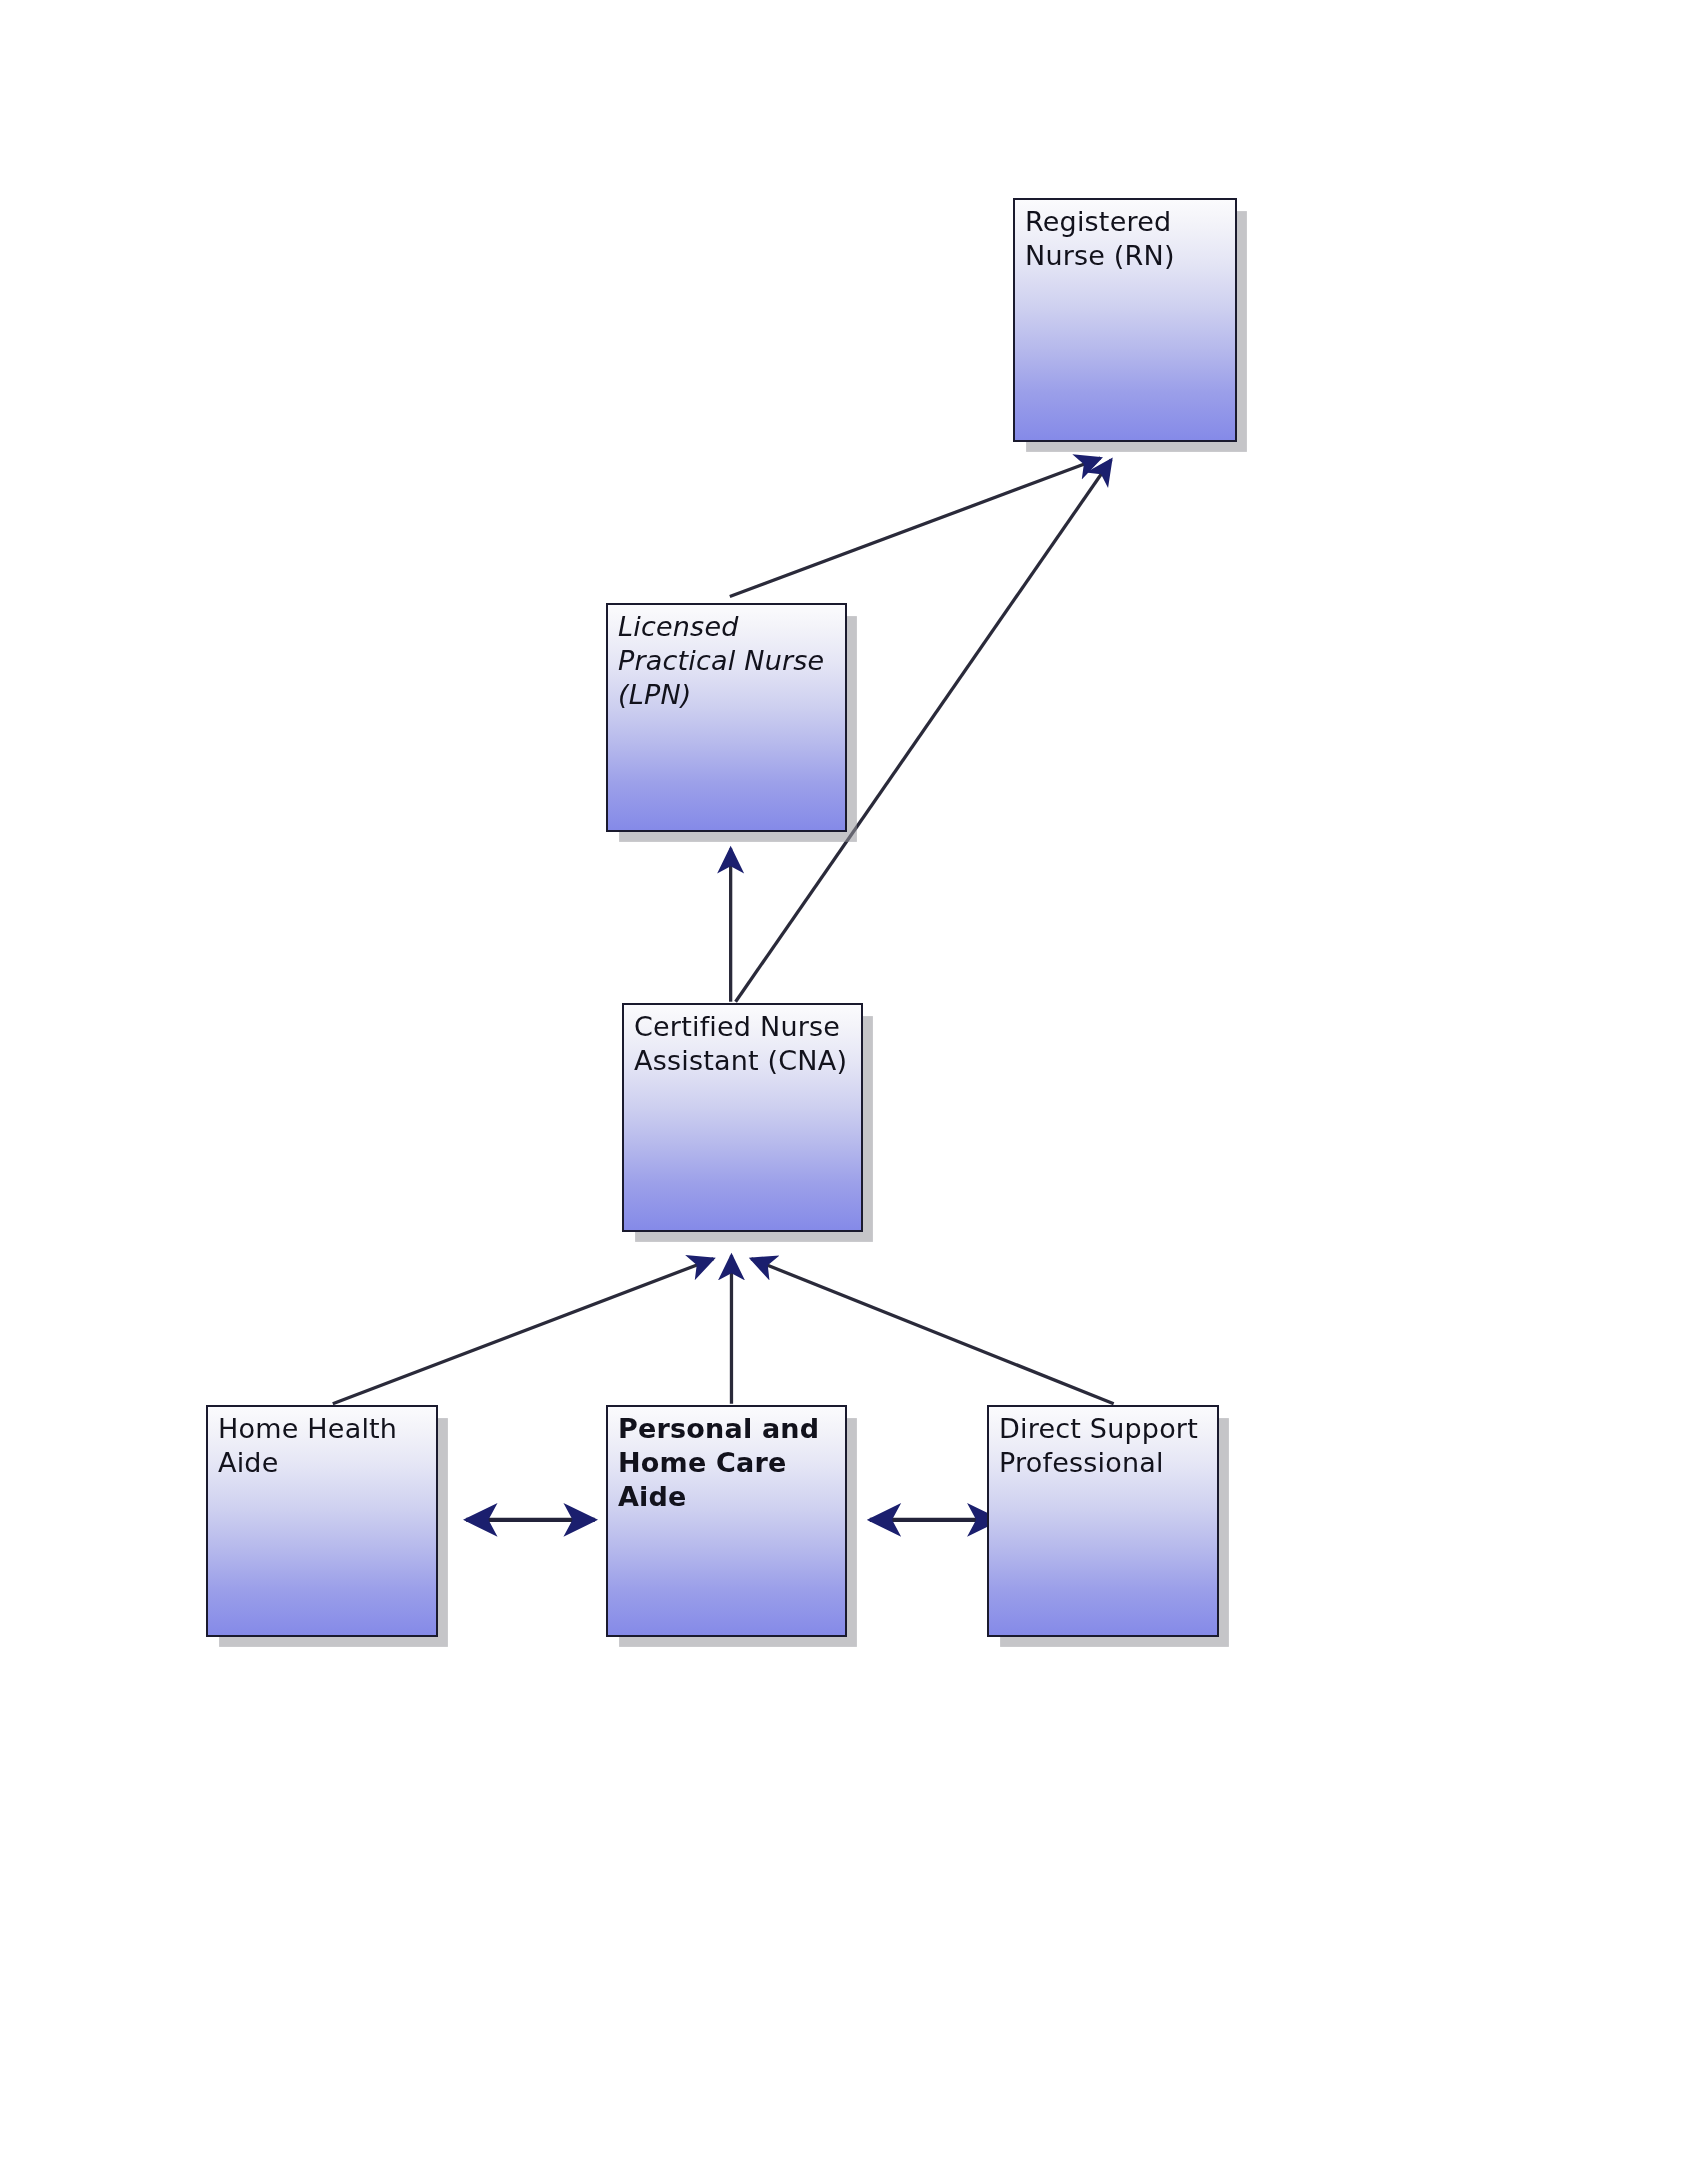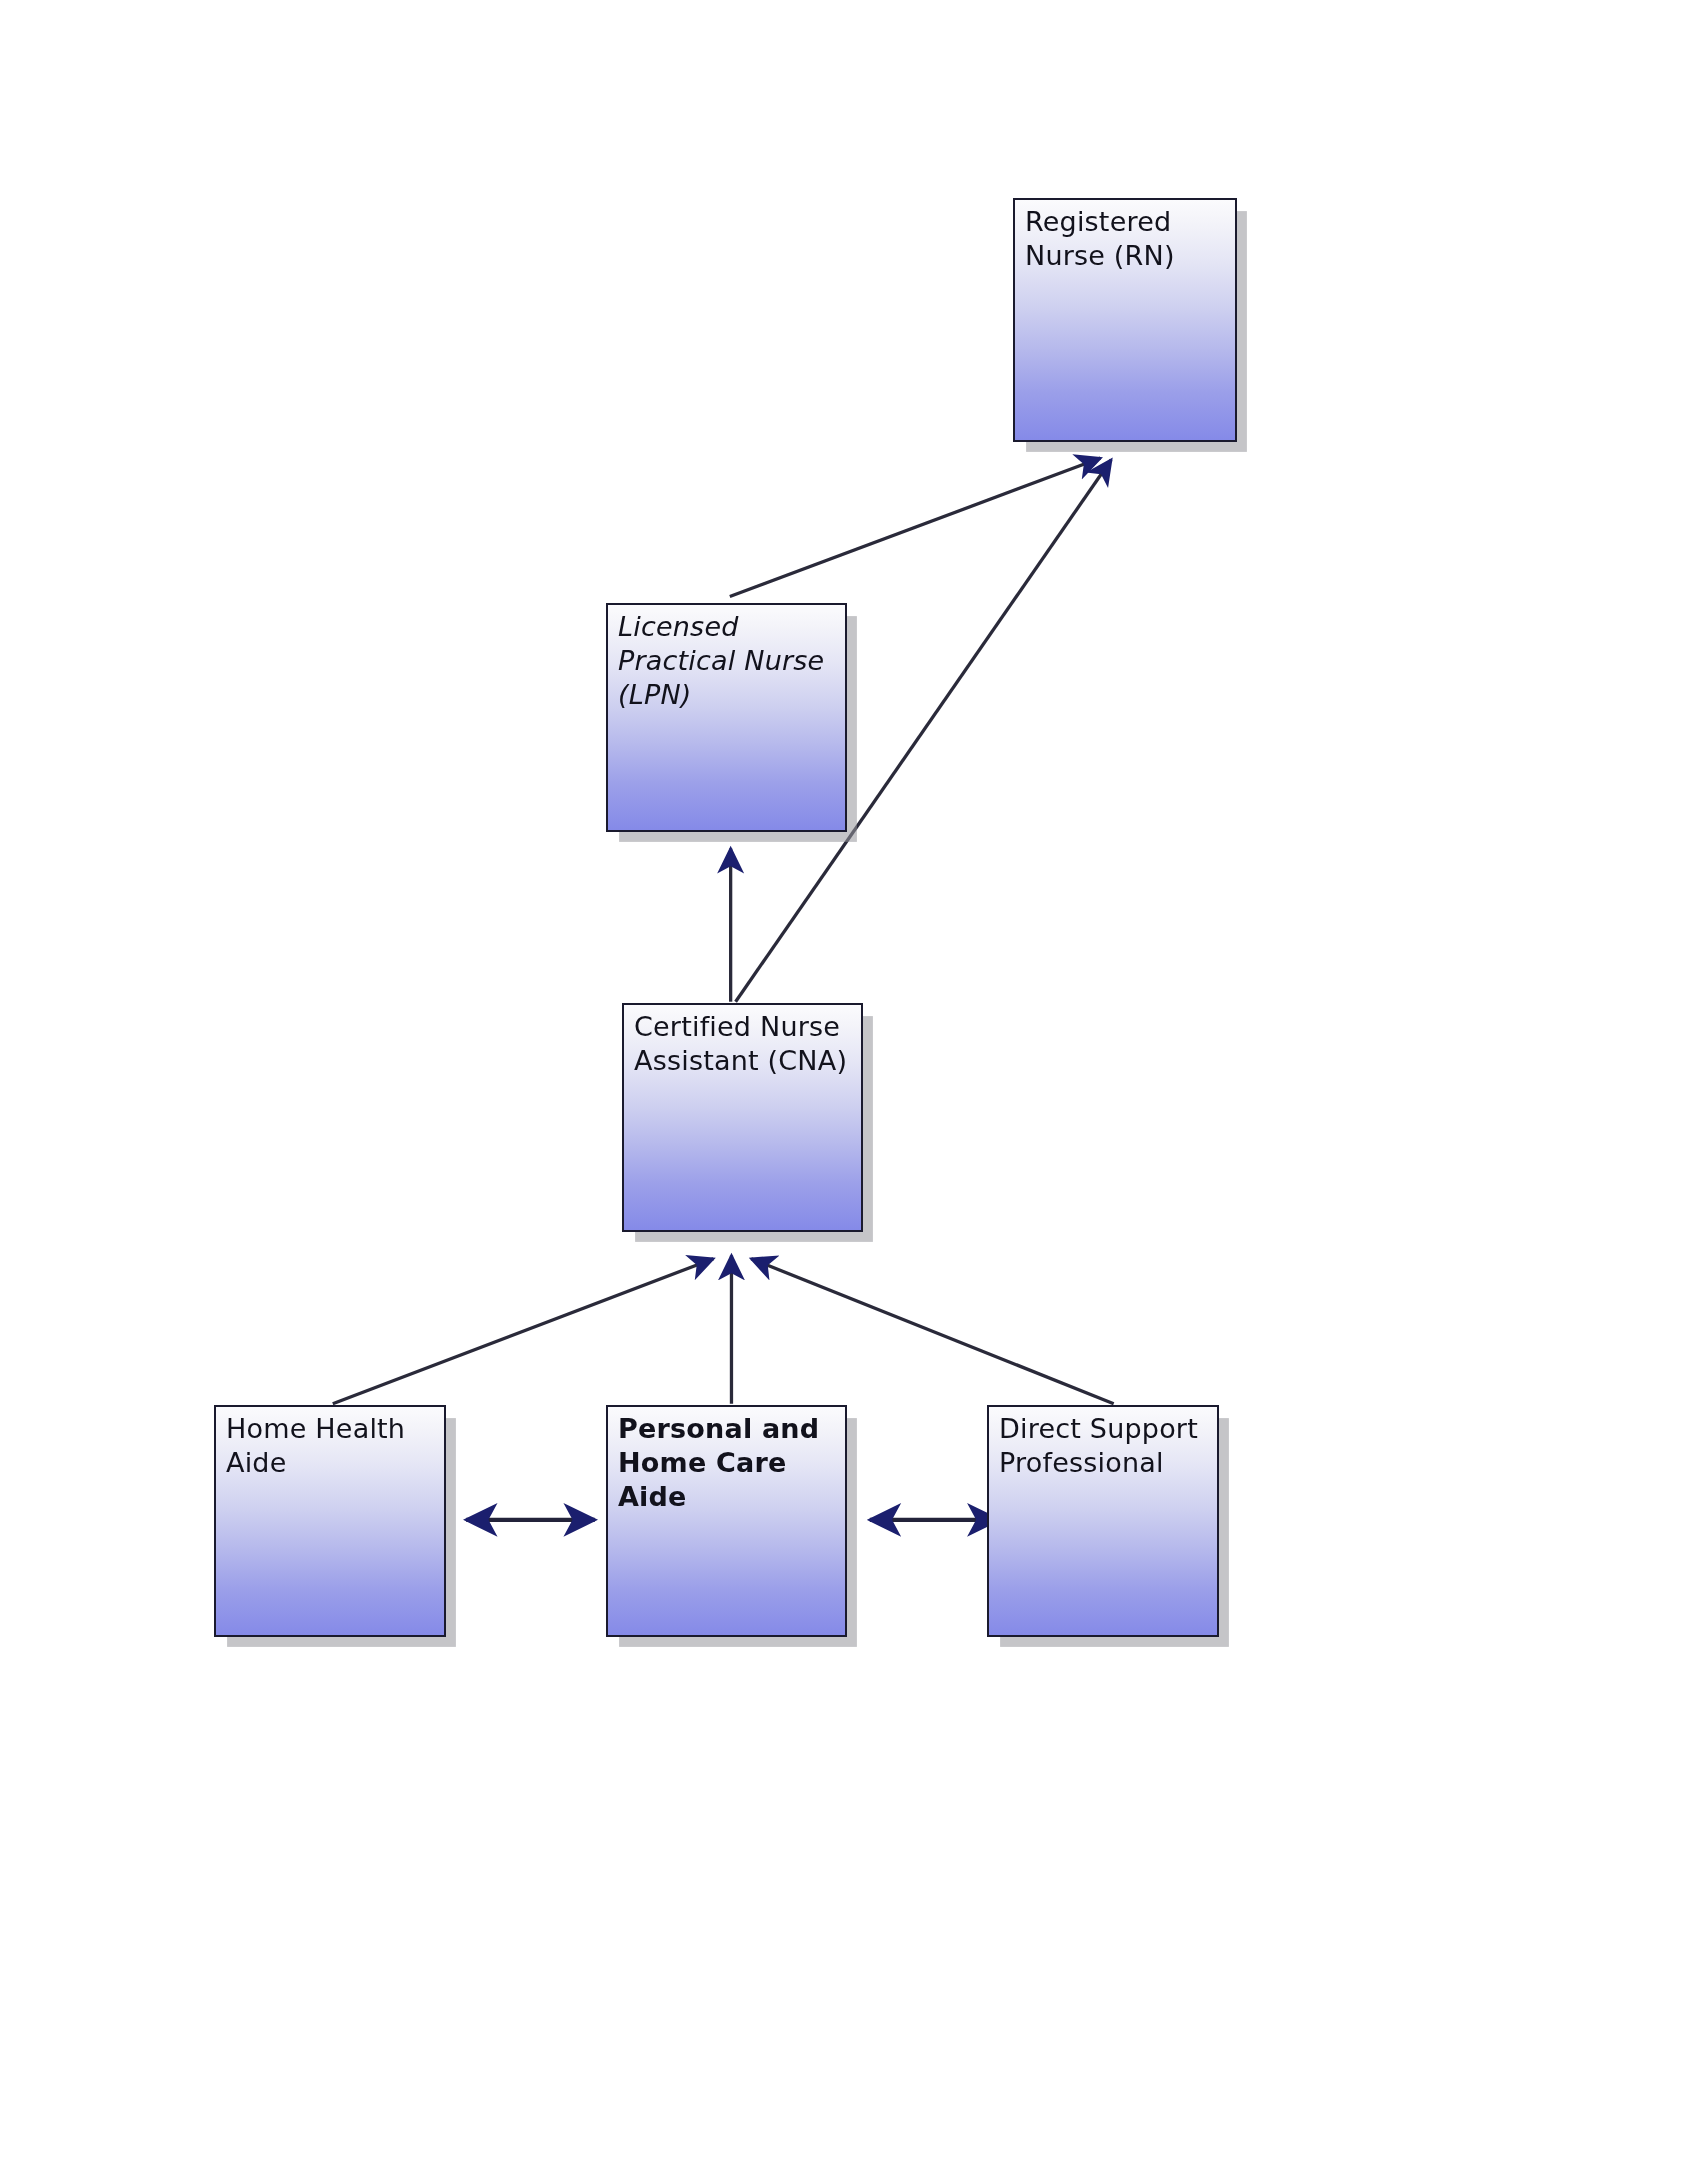--- a/index.html
+++ b/index.html
@@ -91,21 +91,21 @@
     <div class="node-label">Licensed
 Practical Nurse
 (LPN)</div>
   </div>
 
   <div class="node" style="left:622px; top:1003px; width:241px; height:229px;">
     <div class="node-label">Certified Nurse
 Assistant (CNA)</div>
   </div>
 
-  <div class="node" style="left:214px; top:1405px; width:232px; height:232px;">
+  <div class="node" style="left:206px; top:1405px; width:232px; height:232px;">
     <div class="node-label">Home Health
 Aide</div>
   </div>
 
   <div class="node" style="left:606px; top:1405px; width:241px; height:232px;font-weight:bold;">
     <div class="node-label">Personal and
 Home Care
 Aide</div>
   </div>
 

